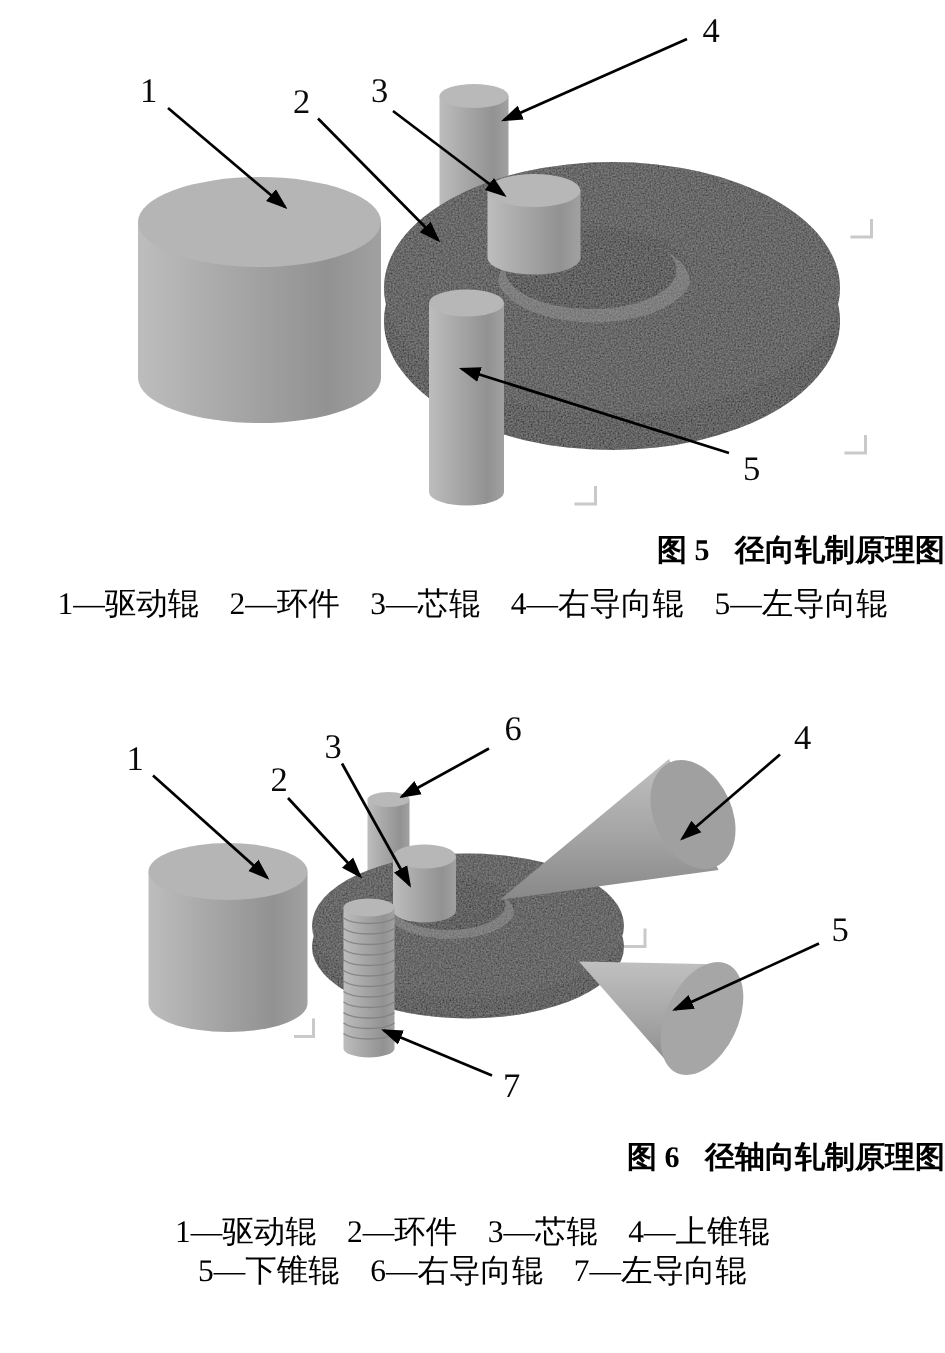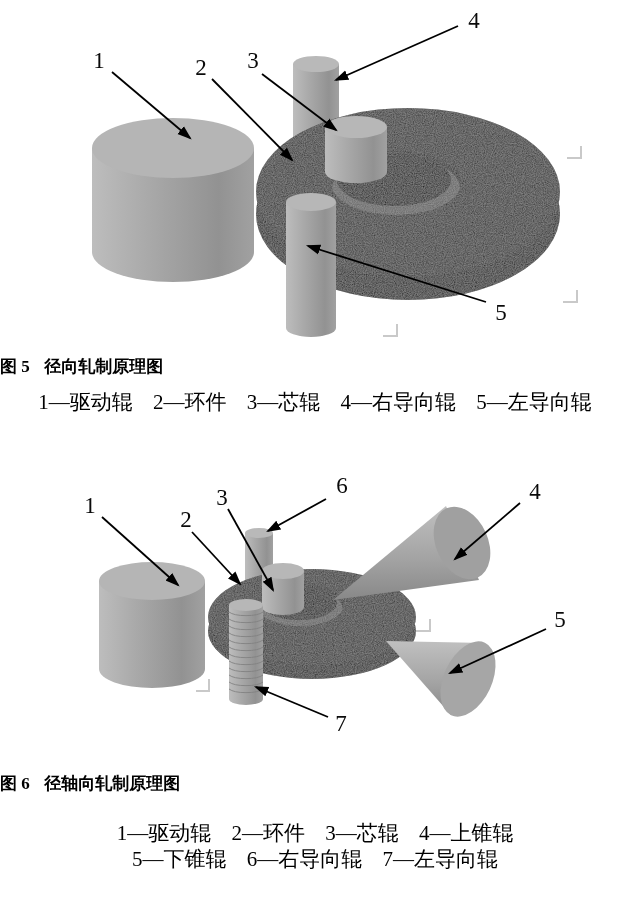--- a/index.html
+++ b/index.html
@@ -6,28 +6,28 @@
   html, body { margin: 0; padding: 0; }
   body {
     width: 630px; height: 902px;
     background: #ffffff;
     color: #000;
     font-family: "Liberation Serif", "DejaVu Serif", serif;
     overflow: hidden;
   }
   .page { width: 630px; height: 902px; }
   svg { display: block; margin: 0 auto; }
-  .caption { text-align: left; font-weight: bold; font-size: 17px; line-height: 26px; }
+  .caption { text-align: right; font-weight: bold; font-size: 20px; line-height: 26px; }
   .caption .gap { margin-left: 0.85em; }
   .legend { text-align: center; font-size: 21px; line-height: 26px; }
   .legend span + span { margin-left: 15px; }
   #cap5 { margin-top: 6px; }
   #leg5 { margin-top: 9px; }
   #fig6 { margin-top: 44px; }
-  #cap6 { margin-top: 12px; }
+  #cap6 { }
   #leg6a { margin-top: 23px; }
   #leg6b { margin-top: 0; }
   .part-label { font-family: "Liberation Serif", "DejaVu Serif", serif; font-size: 23px; fill: #0a0a0a; }
   .arrow { stroke: #000; stroke-width: 1.8; }
   .mark { stroke: #c9c9c9; stroke-width: 2; fill: none; }
 </style>
 </head>
 <body>
 
 <div class="page">

